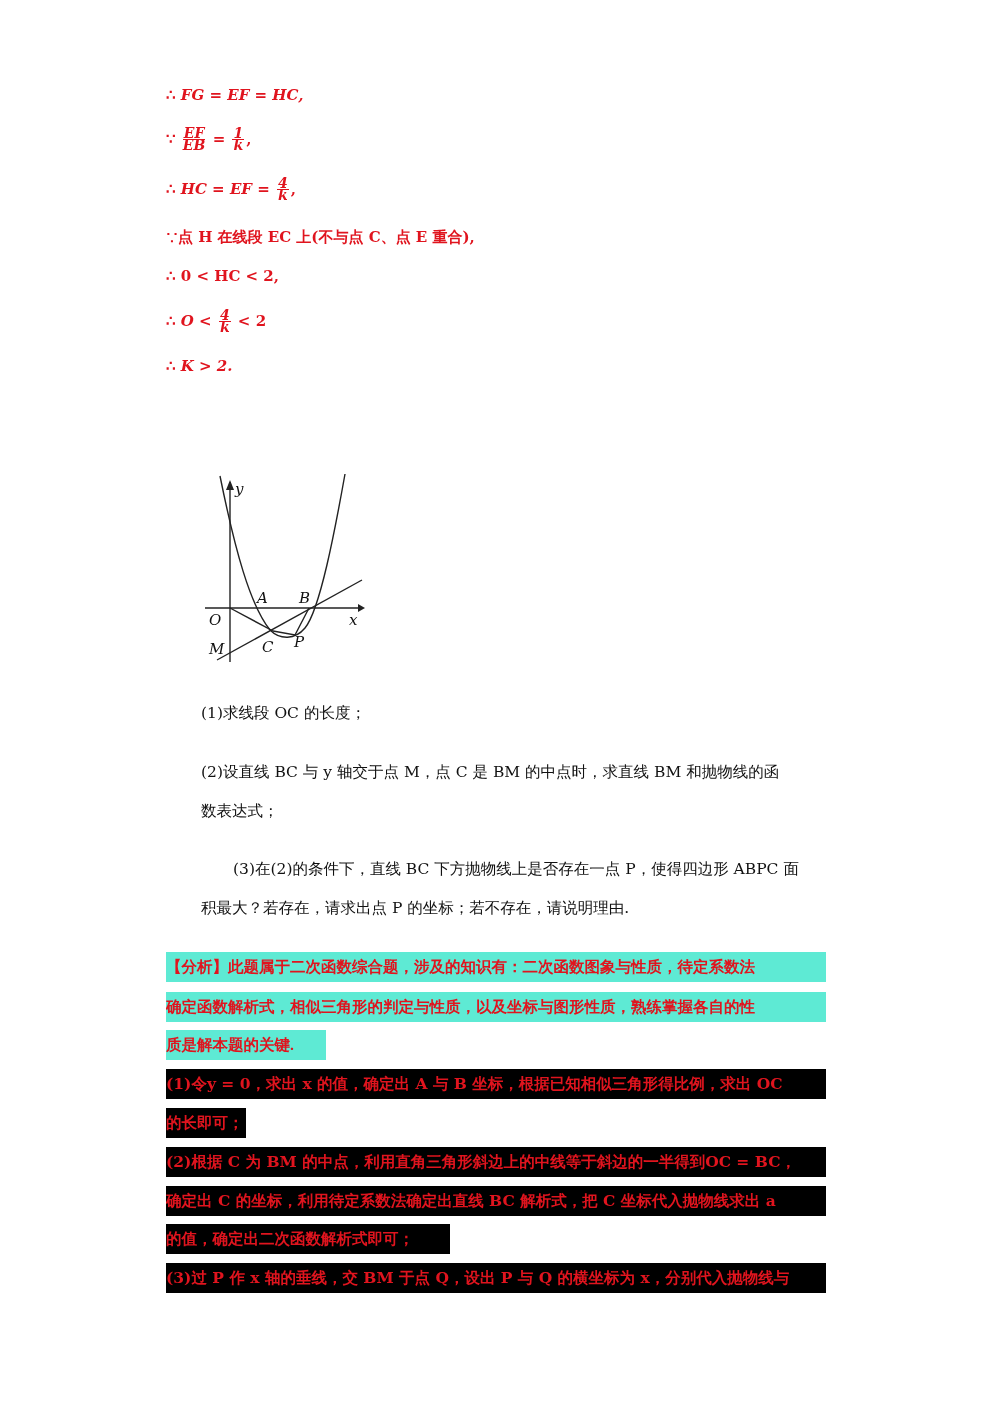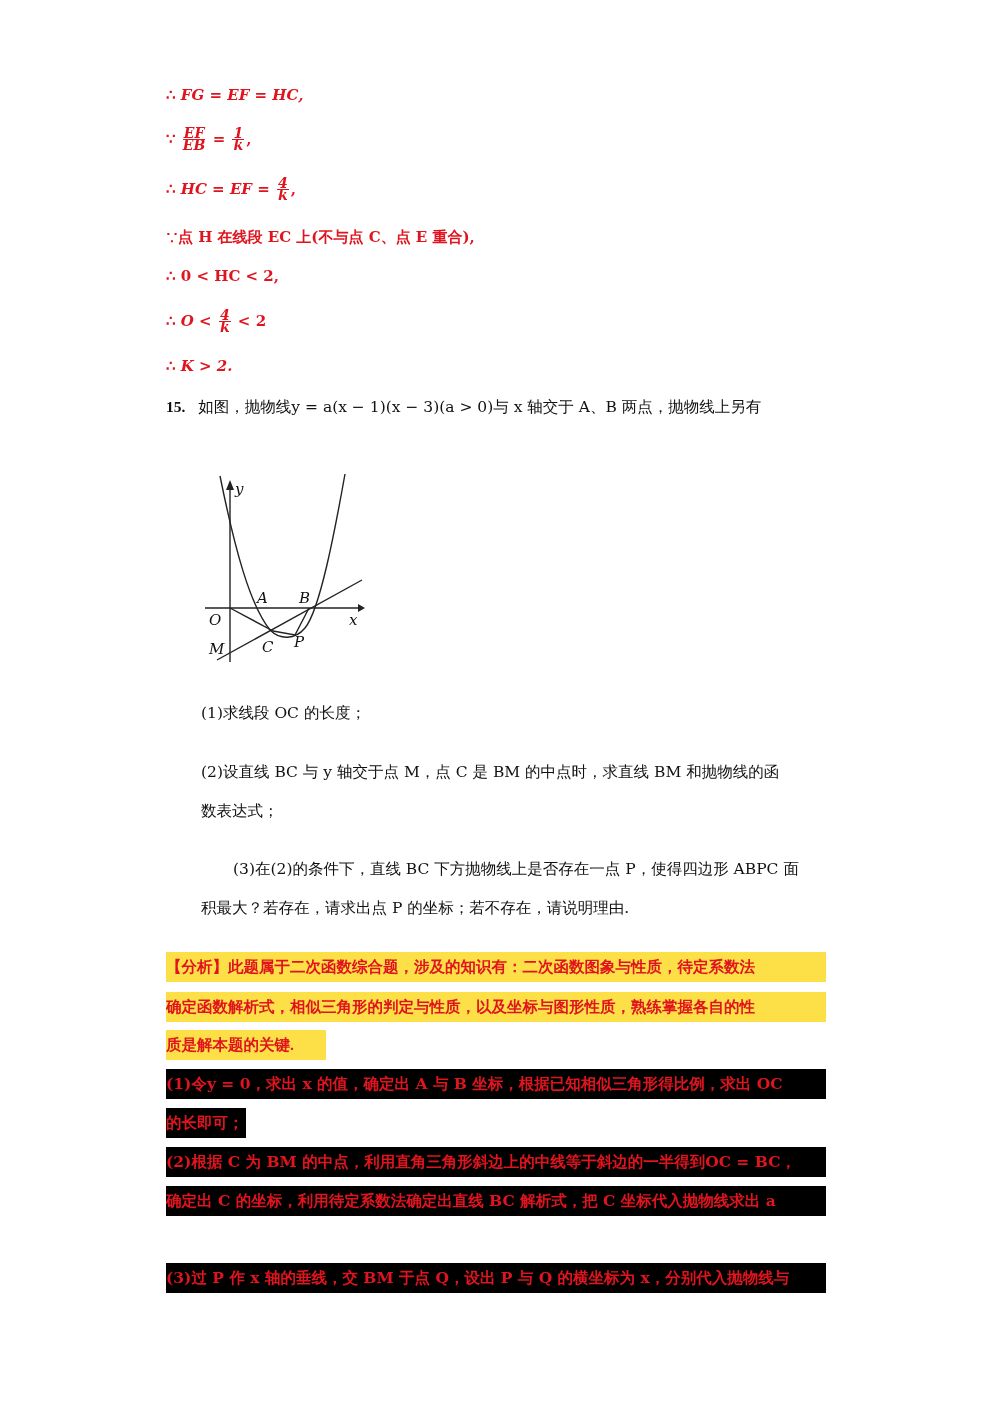--- a/index.html
+++ b/index.html
@@ -6,21 +6,21 @@
   body { width: 993px; height: 1404px; position: relative; overflow: hidden;
          font-family: "DejaVu Serif", "Liberation Serif", serif; color: #000; }
   .page { position: absolute; left: 0; top: 0; width: 993px; height: 1404px; }
   .mathline { position: absolute; left: 166px; white-space: nowrap; font-size: 15px; color: #e0141e; font-weight: bold; }
   .mathline .m { font-style: italic; }
   .frac { display: inline-block; vertical-align: middle; text-align: center; font-size: 14px; line-height: 11px; margin: 0 2px; }
   .frac .num { display: block; border-bottom: 1.5px solid #e0141e; padding: 0 1px; }
   .frac .den { display: block; }
   .q { position: absolute; font-size: 15.5px; color: #111; white-space: nowrap; }
   .qnum { font-weight: bold; font-family: "Liberation Serif", serif; }
-  .hl-y { background: #fde047; font-family: Liberation Serif, serif; }
+  .hl-y { background: #5eead4; font-family: Liberation Serif, serif; }
   .hl-c { background: #000000; }
   .ana { position: absolute; left: 166px; height: 30px; line-height: 30px; font-size: 15.5px;
          color: #e0141e; font-weight: bold; white-space: nowrap; overflow: hidden; }
   .figure { position: absolute; left: 195px; top: 470px; width: 180px; height: 195px; }
 </style>
 </head>
 <body>
 
 <div class="page">
 
@@ -68,24 +68,20 @@
       <span class="den">k</span>
     </span>
     <span>&lt; 2</span>
   </div>
 
   <div class="mathline" style="top:357px;">
     <span>∴</span>
     <span class="m">K &gt; 2.</span>
   </div>
 
-  <div class="q" style="left:166px; top:397px;">
-    <span class="qnum">15.</span>
-    <span style="margin-left:8px;">如图，抛物线y = a(x − 1)(x − 3)(a &gt; 0)与 x 轴交于 A、B 两点，抛物线上另有</span>
-  </div>
 
   <div class="figure">
     <svg width="180" height="195" viewBox="0 0 180 195">
       <g stroke="#222" stroke-width="1.4" fill="none">
 
         <line x1="10" y1="138" x2="163" y2="138"></line>
         <polygon points="163,134 170,138 163,142" fill="#222" stroke="none"></polygon>
         <line x1="35" y1="192" x2="35" y2="12"></line>
         <polygon points="31,20 35,10 39,20" fill="#222" stroke="none"></polygon>
 
@@ -126,16 +122,17 @@
 
   <div class="ana hl-y" style="top:952px; width:660px;">【分析】此题属于二次函数综合题，涉及的知识有：二次函数图象与性质，待定系数法</div>
   <div class="ana hl-y" style="top:992px; width:660px;">确定函数解析式，相似三角形的判定与性质，以及坐标与图形性质，熟练掌握各自的性</div>
   <div class="ana hl-y" style="top:1030px; width:160px;">质是解本题的关键.</div>
 
   <div class="ana hl-c" style="top:1069px; width:660px;">(1)令y = 0，求出 x 的值，确定出 A 与 B 坐标，根据已知相似三角形得比例，求出 OC</div>
   <div class="ana hl-c" style="top:1108px; width:80px;">的长即可；</div>
 
   <div class="ana hl-c" style="top:1147px; width:660px;">(2)根据 C 为 BM 的中点，利用直角三角形斜边上的中线等于斜边的一半得到OC = BC，</div>
   <div class="ana hl-c" style="top:1186px; width:660px;">确定出 C 的坐标，利用待定系数法确定出直线 BC 解析式，把 C 坐标代入抛物线求出 a</div>
+  <div class="ana hl-c" style="top:1224px; width:284px;">的值，确定出二次函数解析式即可；</div>
 
   <div class="ana hl-c" style="top:1263px; width:660px;">(3)过 P 作 x 轴的垂线，交 BM 于点 Q，设出 P 与 Q 的横坐标为 x，分别代入抛物线与</div>
 
 </div>
 
 </body></html>

